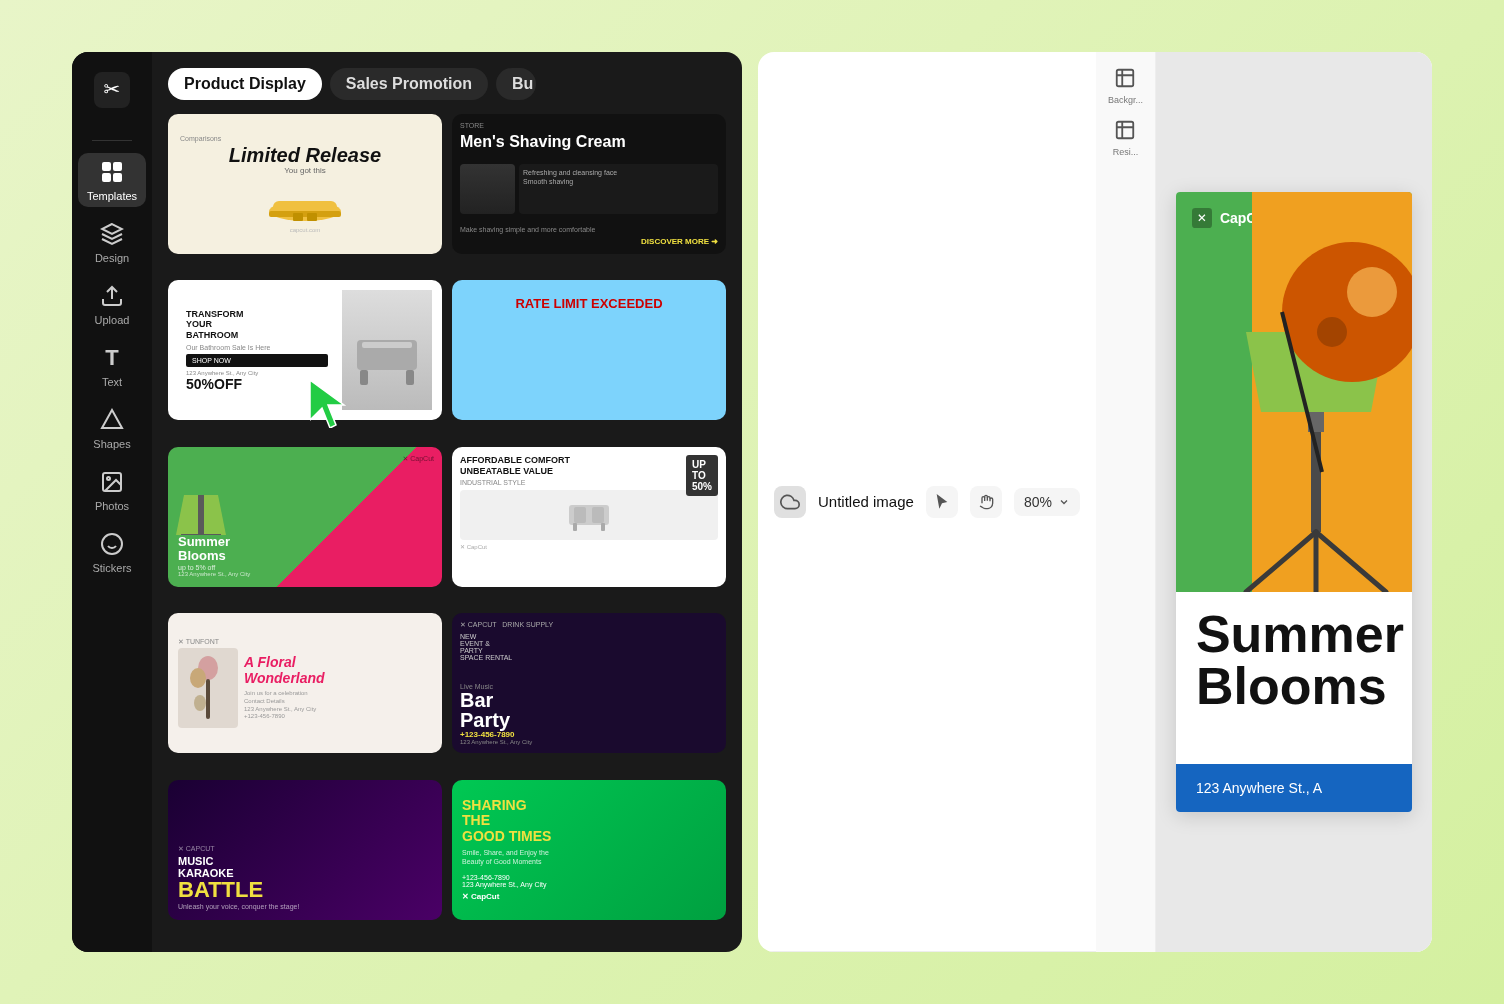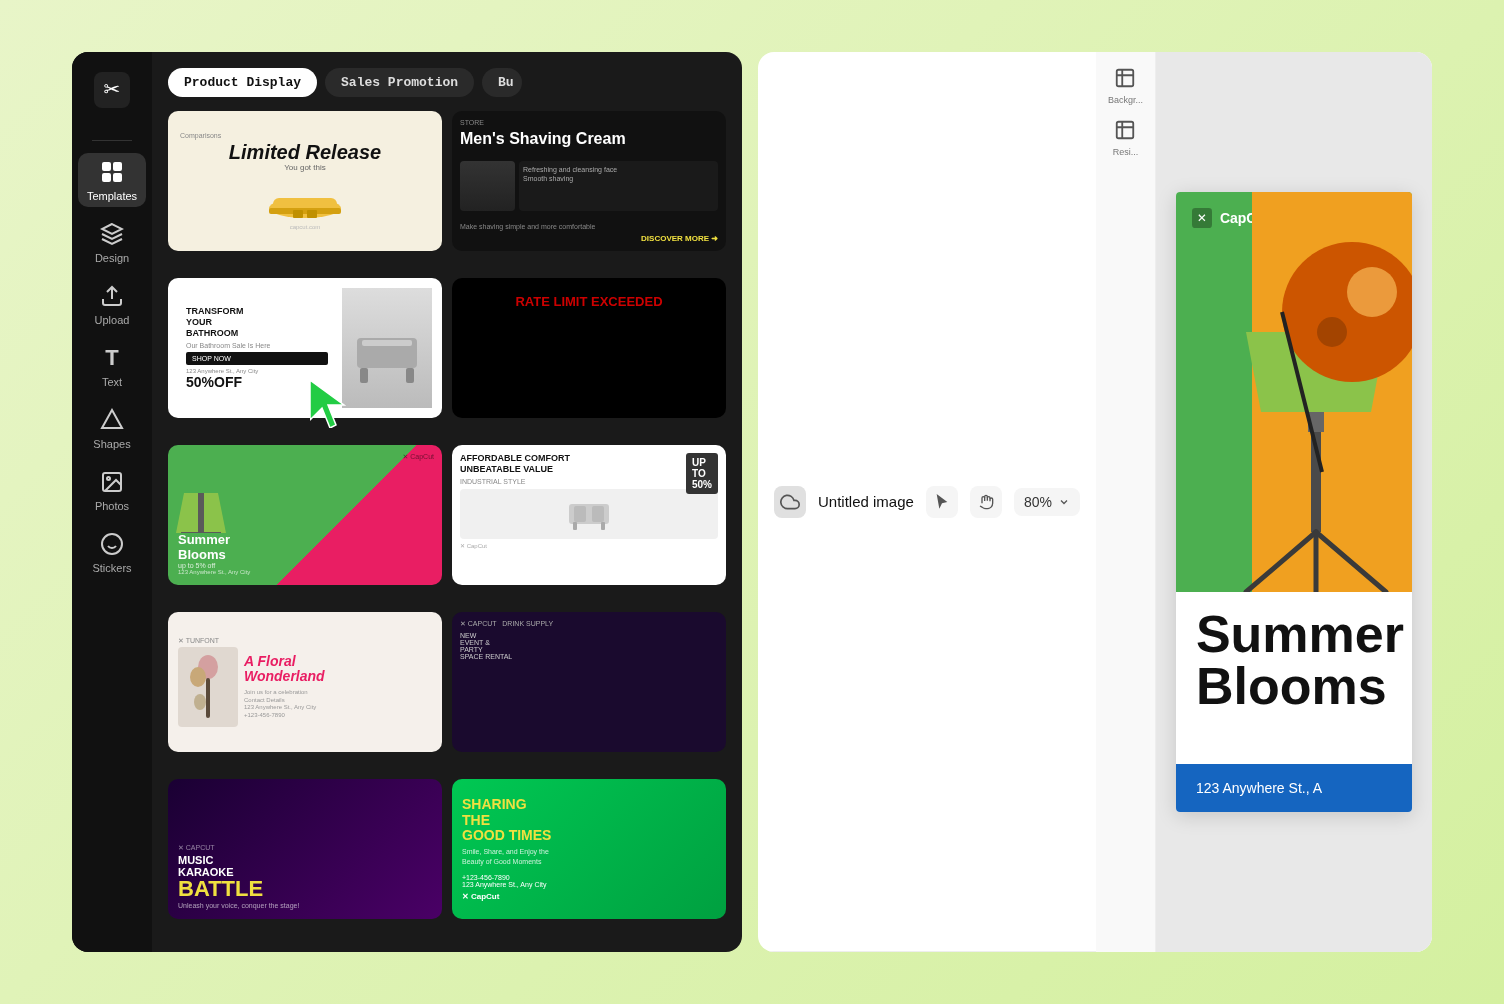--- a/index.html
+++ b/index.html
@@ -120,25 +120,24 @@
     }
     .filter-tabs {
       display: flex;
       gap: 8px;
       margin-bottom: 14px;
       overflow-x: hidden;
     }
     .filter-tab {
       padding: 7px 16px;
       border-radius: 20px;
-      font-size: 13px;
+      font-size: 16px;
       cursor: pointer;
       white-space: nowrap;
       font-weight: 600;
-      font-family: Liberation Mono, monospace;
     }
     .filter-tab.active {
       background: #fff;
       color: #111;
     }
     .filter-tab:not(.active) {
       background: #2a2a2a;
       color: #ddd;
     }
     .filter-tab.partial {
@@ -557,21 +556,21 @@
               <svg width="70" height="80" viewBox="0 0 70 80">
                 <rect x="5" y="30" width="60" height="30" rx="4" fill="#aaa"></rect>
                 <rect x="10" y="32" width="50" height="6" rx="2" fill="#ccc"></rect>
                 <rect x="8" y="60" width="8" height="15" rx="2" fill="#888"></rect>
                 <rect x="54" y="60" width="8" height="15" rx="2" fill="#888"></rect>
               </svg>
             </div>
           </div>
         </div>
 
-        <div class="template-card card-rate-limit" style="background:#000000;">
+        <div class="template-card card-rate-limit" style="background:#7dd3fc;">
           <div style="font-size:13px; font-weight:900; color:#c00; text-align:center; padding:8px;">RATE LIMIT EXCEEDED</div>
           <div style="display:grid; grid-template-columns:repeat(4,1fr); gap:3px; padding:8px; flex:1;">
             <div style="background:#e0c080; border-radius:2px;"></div>
             <div style="background:#a0c0a0; border-radius:2px;"></div>
             <div style="background:#c0d0d0; border-radius:2px;"></div>
             <div style="background:#e0d0b0; border-radius:2px;"></div>
             <div style="background:#d0b080; border-radius:2px;"></div>
             <div style="background:#b0c8b0; border-radius:2px;"></div>
             <div style="background:#a0b8c0; border-radius:2px;"></div>
             <div style="background:#d8c890; border-radius:2px;"></div>
@@ -632,20 +631,28 @@
               <div style="font-size:6px; color:#999; margin-top:4px; line-height:1.3;">Join us for a celebration<br>Contact Details<br>123 Anywhere St., Any City<br>+123-456-7890</div>
             </div>
           </div>
         </div>
 
         <div class="template-card" style="background:#1a0a2e; padding:8px; display:flex; flex-direction:column; justify-content:space-between;">
           <div>
             <div style="font-size:7px; color:#aaa; text-transform:uppercase;">✕ CapCut &nbsp; Drink Supply</div>
             <div style="font-size:7px; color:#ccc; text-transform:uppercase; margin-top:4px;">New<br>Event &amp;<br>Party<br>Space Rental</div>
           </div>
+          <div>
+            <div style="font-size:7px; color:#888;">Live Music</div>
+            <div style="display:flex; gap:4px; align-items:baseline;">
+              <div style="font-size:20px; font-weight:900; color:#fff; line-height:1;">Bar<br>Party</div>
+            </div>
+            <div style="font-size:8px; color:#f0e040; font-weight:600;">+123-456-7890</div>
+            <div style="font-size:6px; color:#888;">123 Anywhere St., Any City</div>
+          </div>
         </div>
 
         <div class="template-card" style="background:linear-gradient(135deg,#1a0033,#4a0066); display:flex; flex-direction:column; justify-content:flex-end; padding:10px;">
           <div style="font-size:7px; color:rgba(255,255,255,0.5); text-transform:uppercase; margin-bottom:2px;">✕ CapCut</div>
           <div style="font-size:11px; font-weight:700; color:#fff; text-transform:uppercase;">Music<br>Karaoke</div>
           <div style="font-size:22px; font-weight:900; color:#f0e040; text-transform:uppercase; line-height:1;">Battle</div>
           <div style="font-size:7px; color:rgba(255,255,255,0.6); margin-top:2px;">Unleash your voice, conquer the stage!</div>
         </div>
 
         <div class="template-card" style="background:linear-gradient(135deg,#00c853,#00a040); padding:10px; display:flex; flex-direction:column; justify-content:center;">

